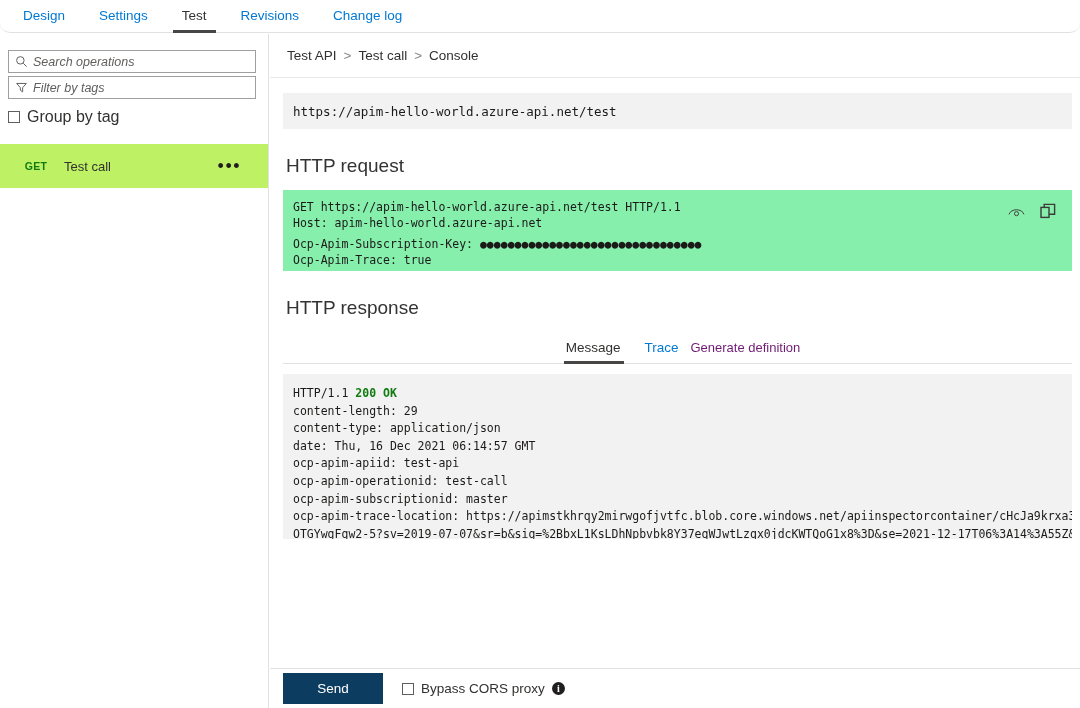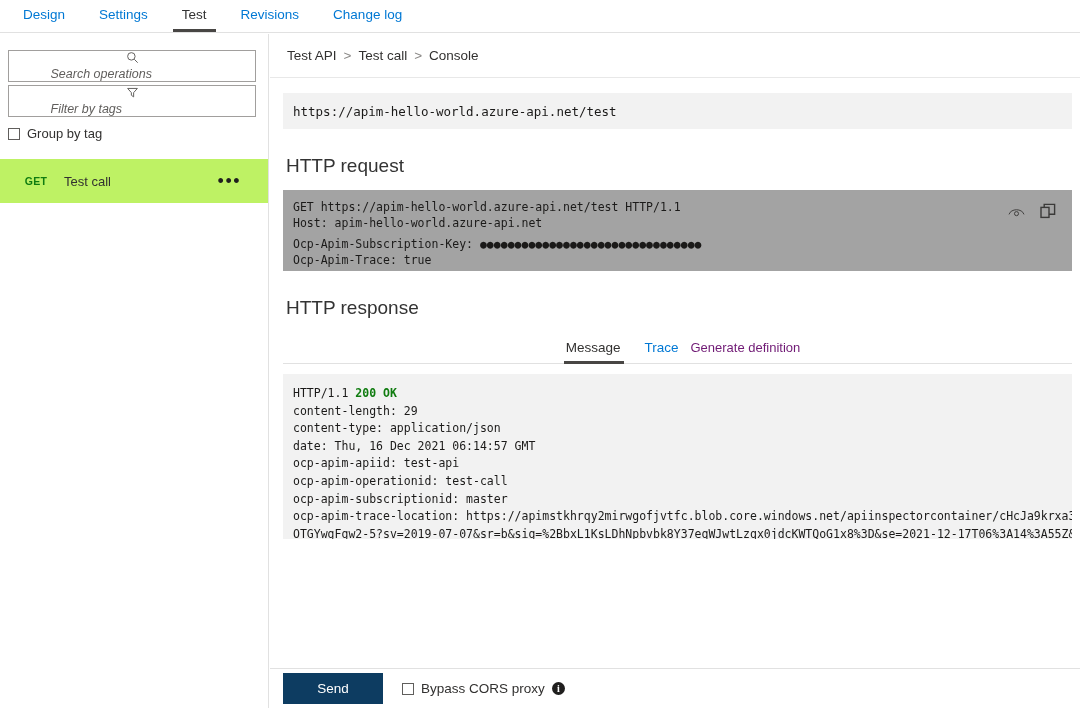--- a/index.html
+++ b/index.html
@@ -23,23 +23,24 @@
 
   
   .tabstrip {
     position: absolute;
     left: 0; top: 0;
     width: 1080px;
     height: 33px;
     background: #ffffff;
     border-bottom: 1px solid #e1e1e1;
     display: flex;
-    align-items: flex-end;
+    align-items: center;
     padding-left: 6px;
     box-sizing: border-box;
+    border-radius: 10px;
   }
   .tab {
     position: relative;
     height: 33px;
     line-height: 31px;
     padding: 0 17px;
     font-size: 13.5px;
     color: #0078d4;
     cursor: pointer;
     white-space: nowrap;
@@ -62,27 +63,26 @@
     left: 0; top: 34px;
     width: 269px;
     height: 674px;
     background: #ffffff;
     border-right: 1px solid #e1e1e1;
     box-sizing: border-box;
   }
   .filterbox {
     position: relative;
     margin: 16px 12px 0 8px;
-    height: 32px;
+    height: 23px;
     border: 1px solid #a19f9d;
     background: #ffffff;
     display: flex;
     align-items: center;
     box-sizing: border-box;
-    flex-direction: column;
   }
   .filterbox + .filterbox { margin-top: 3px; }
   .filterbox .ficon {
     width: 24px;
     display: flex;
     align-items: center;
     justify-content: center;
     flex: 0 0 auto;
     color: #605e5c;
   }
@@ -97,21 +97,21 @@
     background: transparent;
     padding: 0;
     line-height: 20px;
   }
   .filterbox .finput::placeholder { color: #605e5c; opacity: 1; }
 
   .groupby {
     margin: 9px 0 0 8px;
     display: flex;
     align-items: center;
-    font-size: 13px;
+    font-size: 16px;
     color: #323130;
   }
   .cbox {
     width: 12px; height: 12px;
     border: 1px solid #605e5c;
     background: #fff;
     display: inline-block;
     margin-right: 7px;
     box-sizing: border-box;
     flex: 0 0 auto;
@@ -192,21 +192,21 @@
   }
   .sectiontitle {
     font-size: 19px;
     font-weight: normal;
     color: #333333;
     margin: 26px 0 0 3px;
   }
   .reqblock {
     position: relative;
     margin-top: 13px;
-    background: #a3a3a3;
+    background: #86efac;
     height: 81px;
     box-sizing: border-box;
     padding: 9px 0 0 10px;
   }
   .mono {
     font-family: "DejaVu Sans Mono", monospace;
     font-size: 11.5px;
     color: #1b1a19;
     line-height: 16px;
     white-space: pre;

